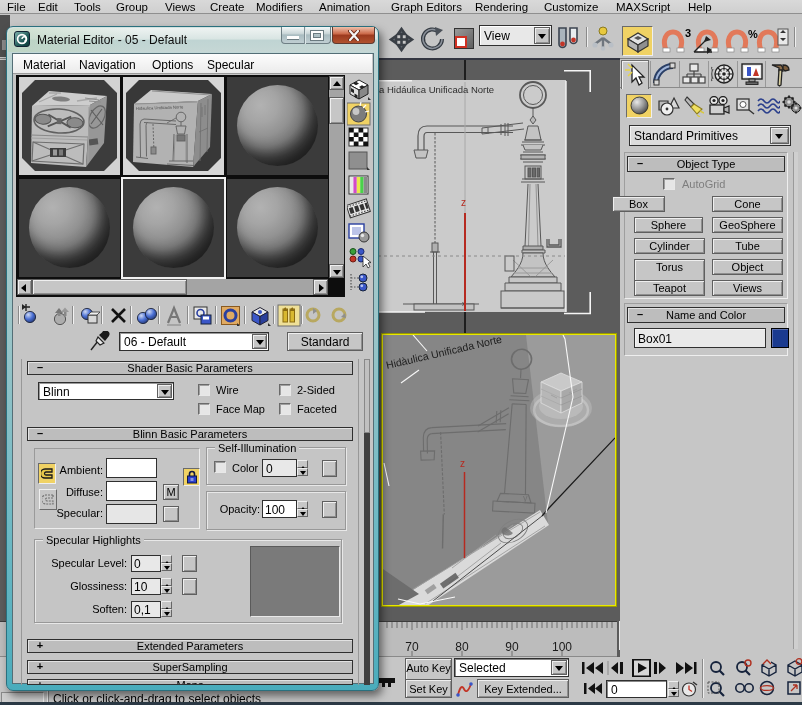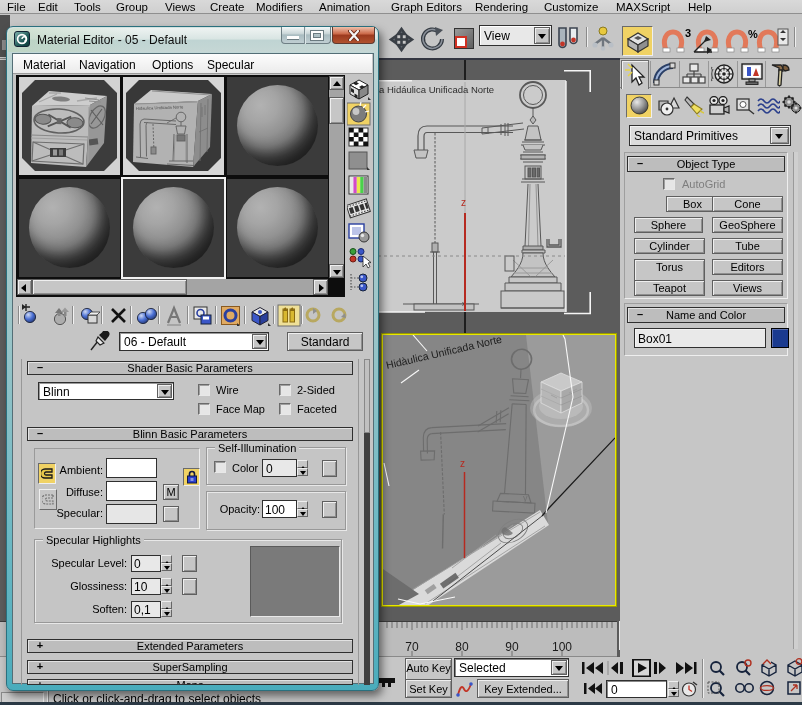--- a/index.html
+++ b/index.html
@@ -270,28 +270,28 @@
  <div class="abs" style="left:629px;top:125px;width:162px;height:21px;background:#dcdcdc;border:1px solid #2f2f2f;box-shadow:inset 1px 1px 0 #f2f2f2"></div>
  <div class="abs t12" style="left:634px;top:129px">Standard Primitives</div>
  <div class="abs btn" style="left:770px;top:127px;width:19px;height:17px"></div>
  <div class="abs" style="left:775px;top:134px;border:4px solid transparent;border-top:5px solid #000"></div>
 
  <div class="abs" style="left:624px;top:152px;width:164px;height:147px;border:1px solid #9e9e9e;border-color:#9e9e9e #eee #eee #9e9e9e"></div>
  <div class="abs hdr" style="left:627px;top:156px;width:158px;height:16px;line-height:15px">Object Type<span class="hbox" style="line-height:13px">–</span></div>
  <div class="abs cb" style="left:663px;top:178px"></div>
  <div class="abs t11" style="left:682px;top:178px;color:#7e7e7e">AutoGrid</div>
  <div id="objbtns">
-  <div class="abs btn t11" style="left:666px;top:196px;width:53px;height:16px;line-height:15px">Box</div>
+  <div class="abs btn t11" style="left:612px;top:196px;width:53px;height:16px;line-height:15px">Box</div>
   <div class="abs btn t11" style="left:712px;top:196px;width:71px;height:16px;line-height:15px">Cone</div>
   <div class="abs btn t11" style="left:634px;top:217px;width:69px;height:16px;line-height:15px">Sphere</div>
   <div class="abs btn t11" style="left:712px;top:217px;width:71px;height:16px;line-height:15px">GeoSphere</div>
   <div class="abs btn t11" style="left:634px;top:238px;width:71px;height:16px;line-height:15px">Cylinder</div>
   <div class="abs btn t11" style="left:712px;top:238px;width:71px;height:16px;line-height:15px">Tube</div>
   <div class="abs btn t11" style="left:634px;top:259px;width:71px;height:28px;line-height:15px">Torus</div>
-  <div class="abs btn t11" style="left:712px;top:259px;width:71px;height:16px;line-height:15px">Editors</div>
+  <div class="abs btn t11" style="left:712px;top:259px;width:71px;height:16px;line-height:15px">Object</div>
   <div class="abs btn t11" style="left:634px;top:280px;width:71px;height:16px;line-height:15px">Teapot</div>
   <div class="abs btn t11" style="left:712px;top:280px;width:71px;height:16px;line-height:15px">Views</div>
  </div>
 
  <div class="abs" style="left:624px;top:303px;width:164px;height:53px;border:1px solid #9e9e9e;border-color:#9e9e9e #eee #eee #9e9e9e"></div>
  <div class="abs hdr" style="left:627px;top:307px;width:158px;height:16px;line-height:15px">Name and Color<span class="hbox" style="line-height:13px">–</span></div>
  <div class="abs" style="left:634px;top:328px;width:132px;height:20px;background:#e9e9e9;border:1px solid #2f2f2f;box-shadow:inset 1px 1px 0 #f5f5f5"></div>
  <div class="abs t12" style="left:638px;top:332px">Box01</div>
  <div class="abs" style="left:771px;top:328px;width:18px;height:20px;background:#1a3a8f;border:1px solid #000;box-shadow:inset 1px 1px 0 #5a6fb0"></div>
 

